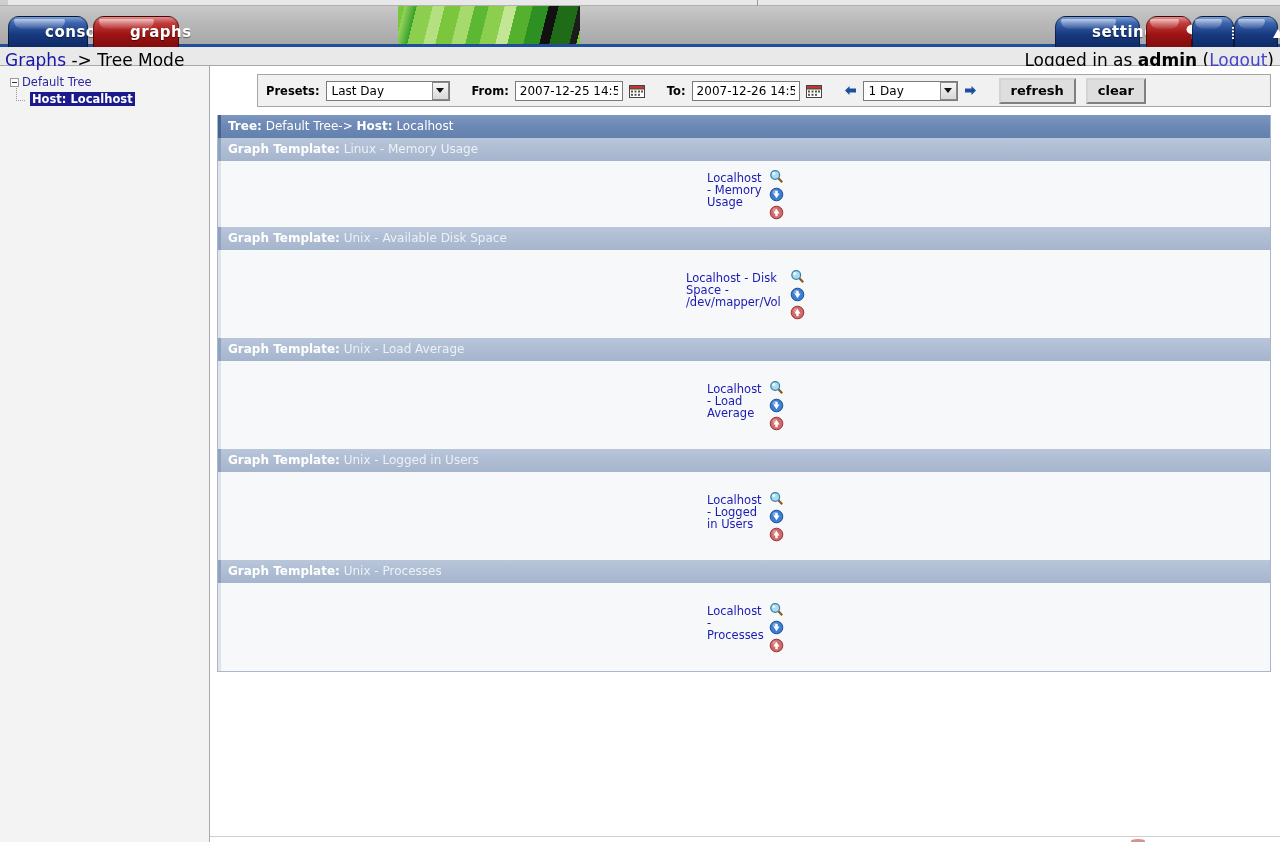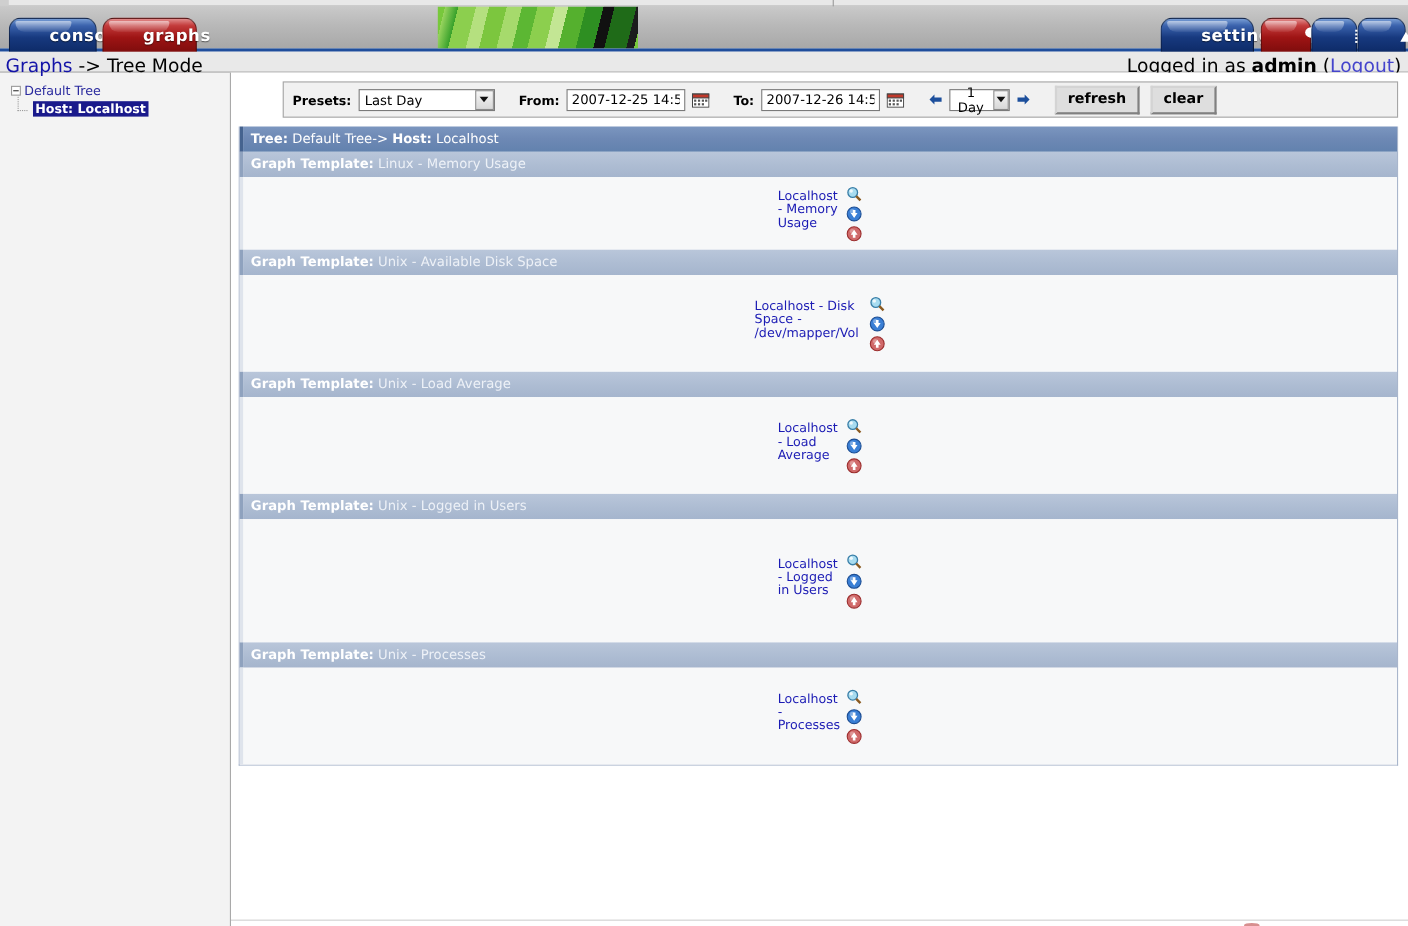--- a/index.html
+++ b/index.html
@@ -184,21 +184,21 @@
     border: 1px solid #8a8a8a;
     display: flex; align-items: center; justify-content: center;
   }
   .caret {
     width: 0; height: 0;
     border-left: 4px solid transparent;
     border-right: 4px solid transparent;
     border-top: 5px solid #101010;
   }
   #presets-select { width: 124px; }
-  #interval-select { width: 55px; text-align: center; }
+  #interval-select { width: 95px; }
 
   .txtin {
     border: 1px solid #7a7a7a;
     background: #ffffff;
     height: 20px; line-height: 18px;
     font-size: 12px;
     padding: 0 4px;
     width: 108px;
     color: #000;
     font-family: "DejaVu Sans", "Liberation Sans", sans-serif;
@@ -529,21 +529,21 @@
               </svg>
             </span>
           </span>
         </div>
       </div>
 
       <div class="tmpl-header">
         <b>Graph Template:</b>
         <span class="tname">Unix - Logged in Users</span>
       </div>
-      <div class="graph-row" style="height:112px">
+      <div class="graph-row" style="height:88px">
         <div class="graph-cell">
           <a href="#" class="graph-title" style="width:58px">Localhost - Logged in Users</a>
           <span class="icon-col">
             <span class="gicon">
               <svg width="15" height="15" viewBox="0 0 15 15">
                 <circle cx="6.2" cy="6" r="4.4" fill="#a8dcf0" stroke="#3a7fa8" stroke-width="1.2"></circle>
                 <circle cx="4.8" cy="4.6" r="1.6" fill="#ffffff" opacity="0.8"></circle>
                 <line x1="9.4" y1="9.3" x2="13.2" y2="13.2" stroke="#8a5a20" stroke-width="2.2"></line>
               </svg>
             </span>

